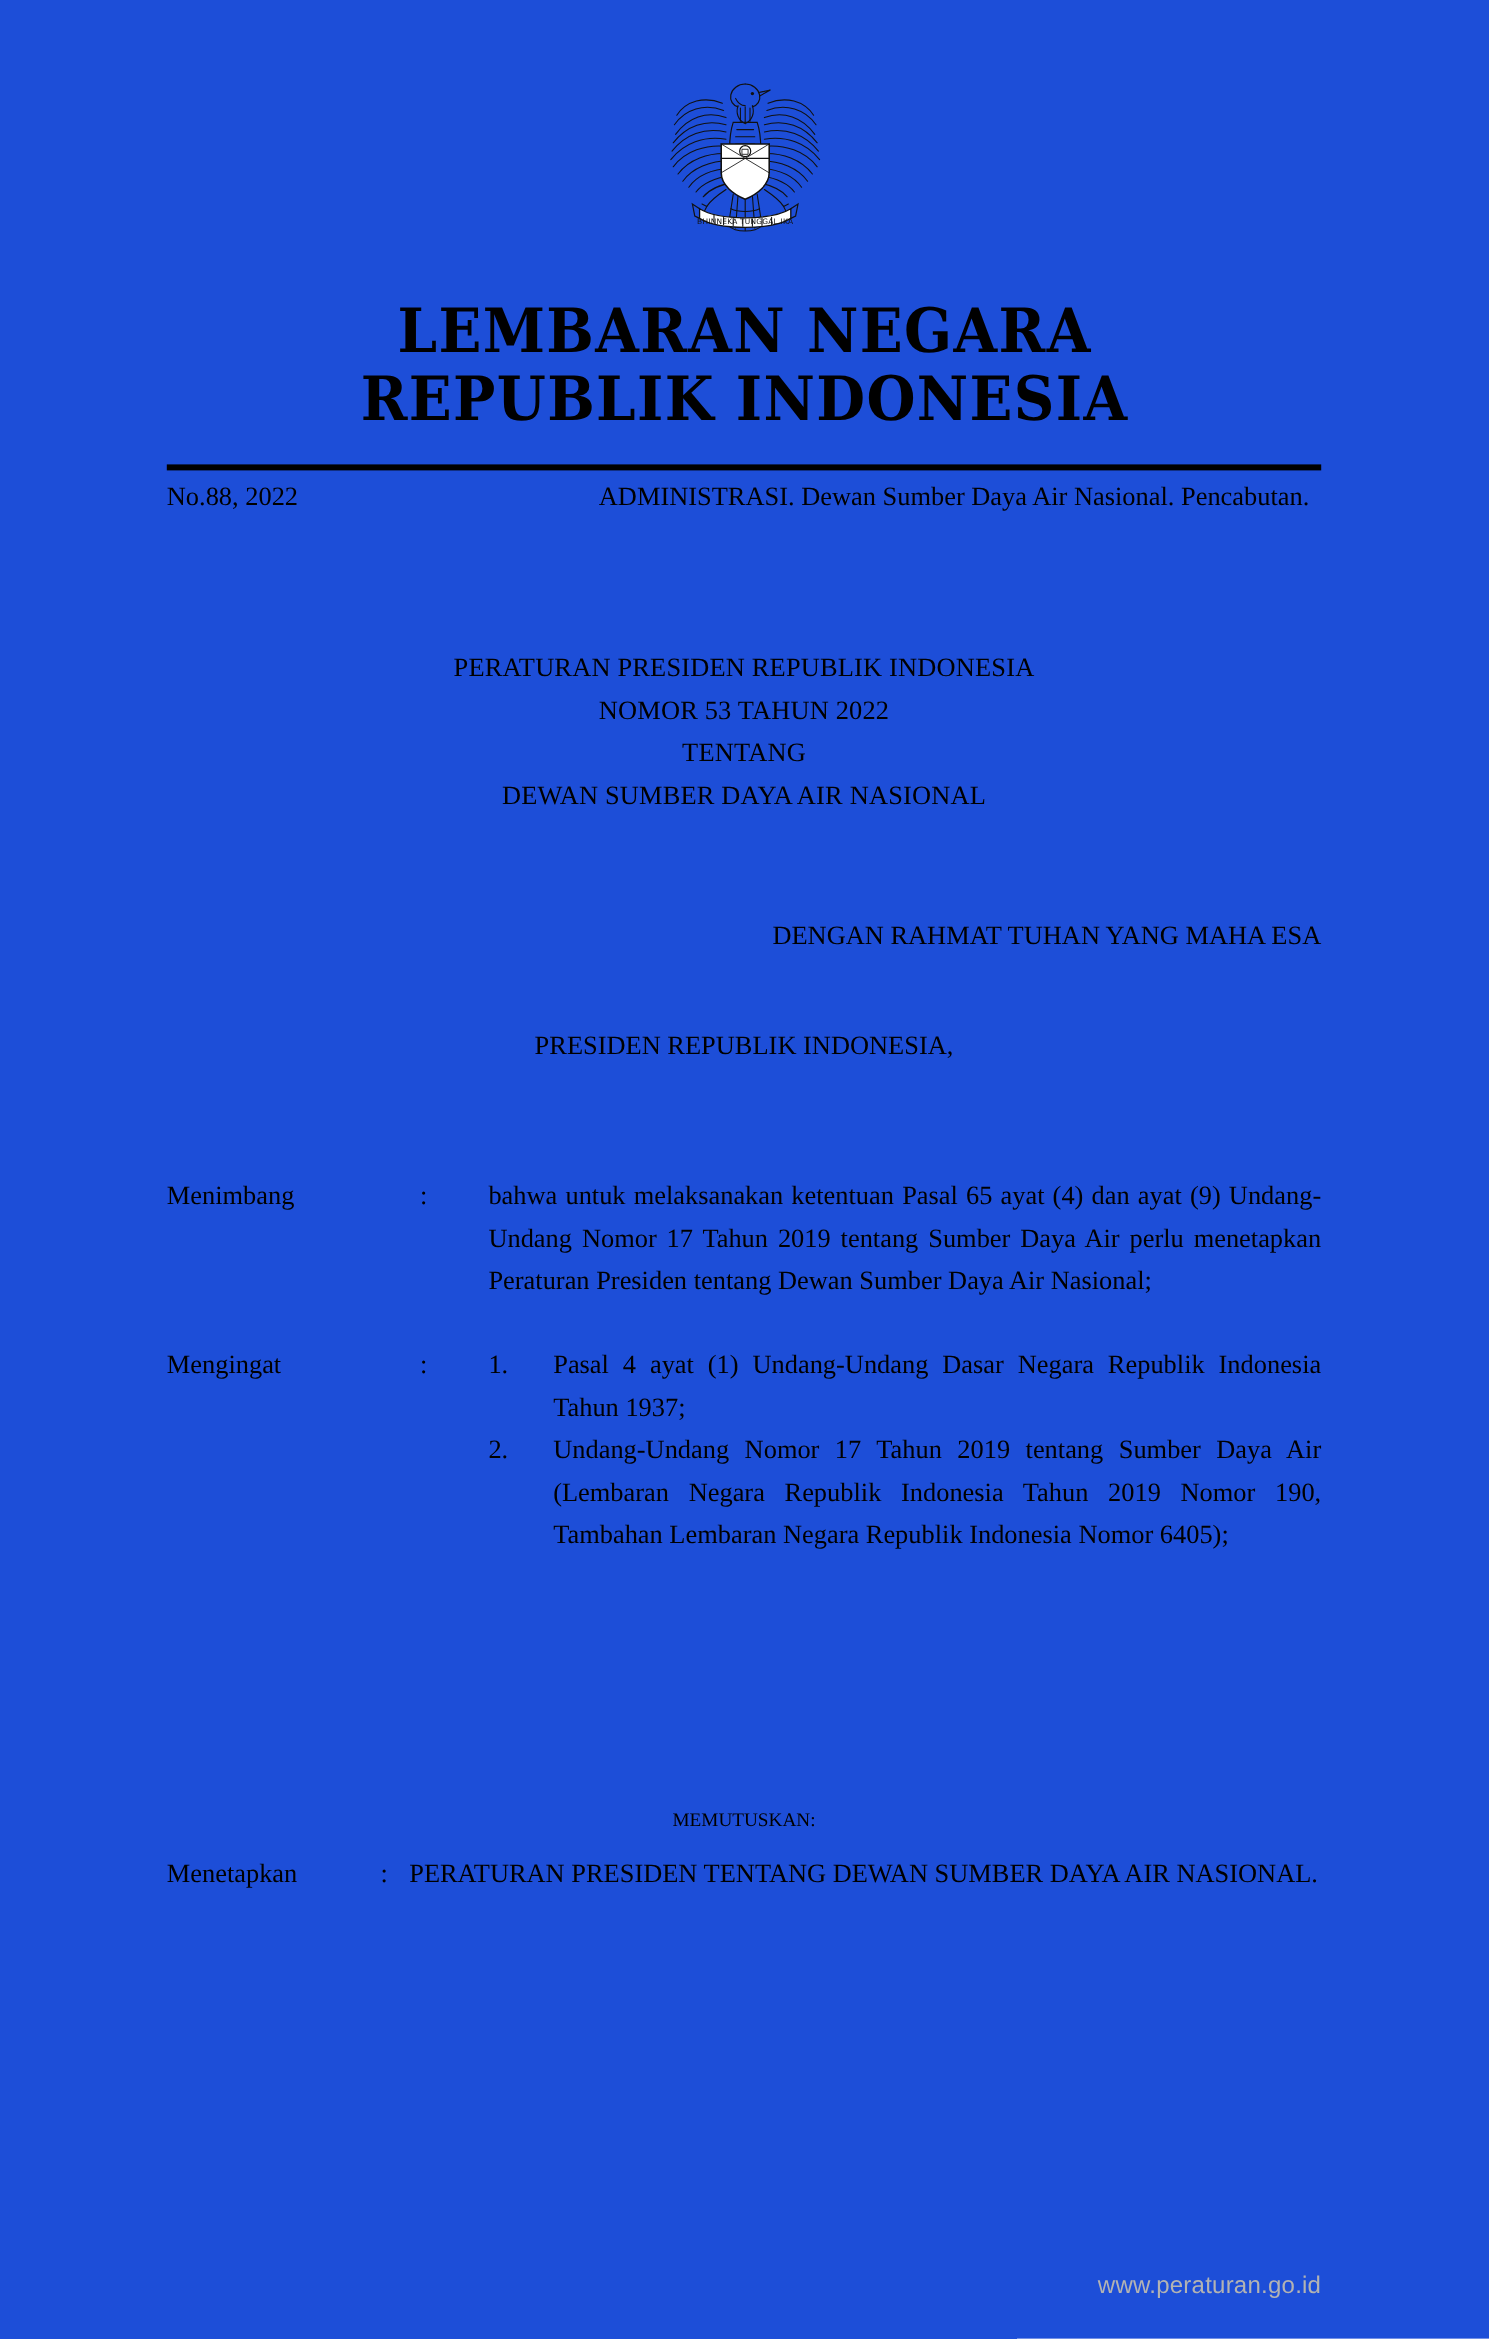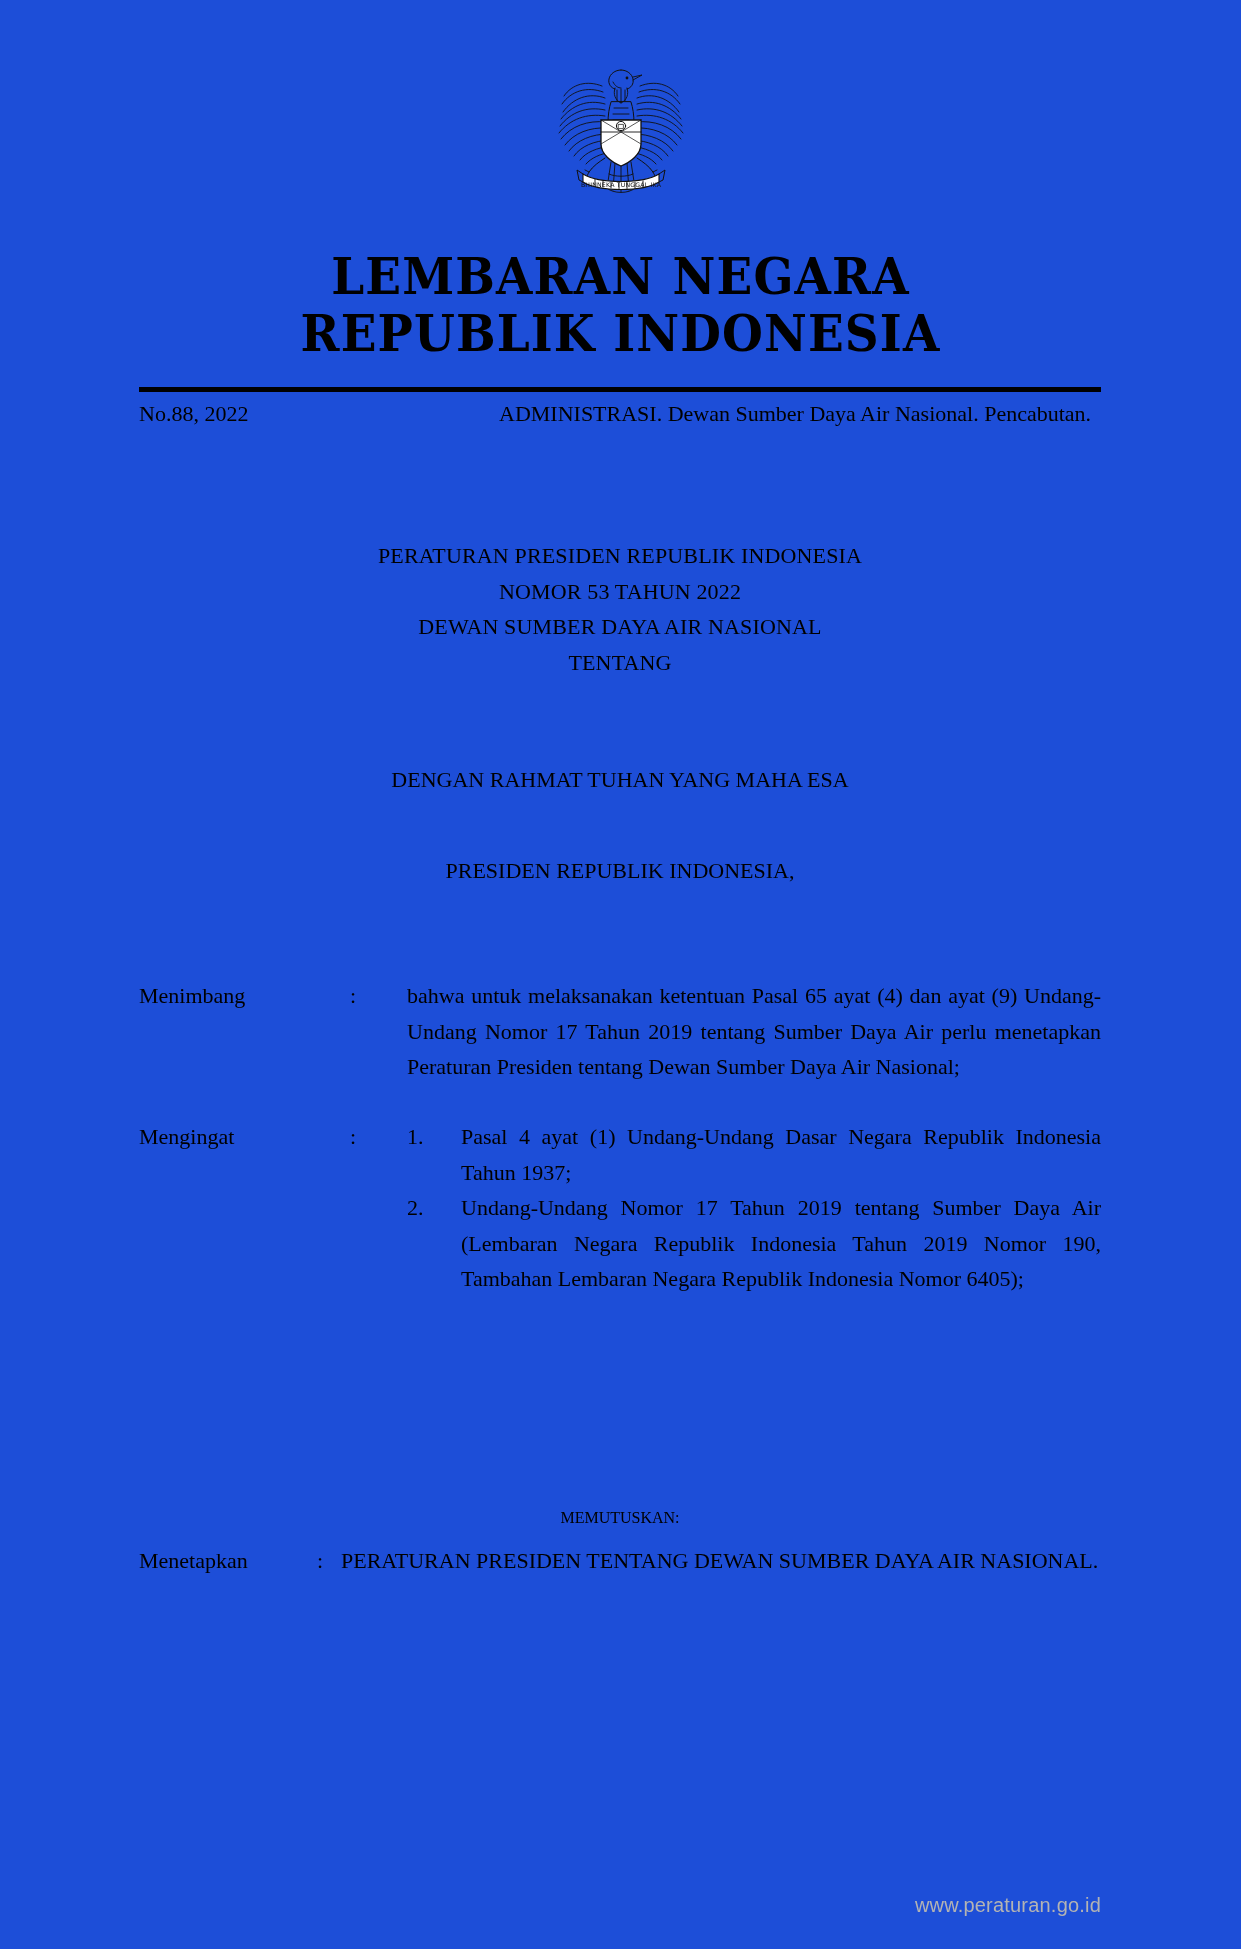--- a/index.html
+++ b/index.html
@@ -104,21 +104,21 @@
   .title-line {
     font-size: 22px;
     line-height: 1.62;
     letter-spacing: 0.15px;
   }
   .invocation {
     position: absolute;
     top: 762px;
     left: 139px;
     width: 962px;
-    text-align: center;
+    text-align: right;
     font-size: 22px;
     line-height: 1.62;
   }
   .president-line {
     position: absolute;
     top: 853px;
     left: 139px;
     width: 962px;
     text-align: center;
     font-size: 22px;
@@ -298,22 +298,22 @@
   <div class="rule"></div>
 
   <div class="gazette-head">
     <div class="gazette-no">No.88, 2022</div>
     <div class="gazette-subject">ADMINISTRASI. Dewan Sumber Daya Air Nasional. Pencabutan.</div>
   </div>
 
   <div class="title-block">
     <div class="title-line">PERATURAN PRESIDEN REPUBLIK INDONESIA</div>
     <div class="title-line">NOMOR 53 TAHUN 2022</div>
+    <div class="title-line">TENTANG</div>
     <div class="title-line">DEWAN SUMBER DAYA AIR NASIONAL</div>
-    <div class="title-line">TENTANG</div>
   </div>
 
   <div class="invocation">DENGAN RAHMAT TUHAN YANG MAHA ESA</div>
   <div class="president-line">PRESIDEN REPUBLIK INDONESIA,</div>
 
   <div class="clauses">
 
     <div class="clause">
       <div class="clause-label">Menimbang</div>
       <div class="clause-colon">:</div>

